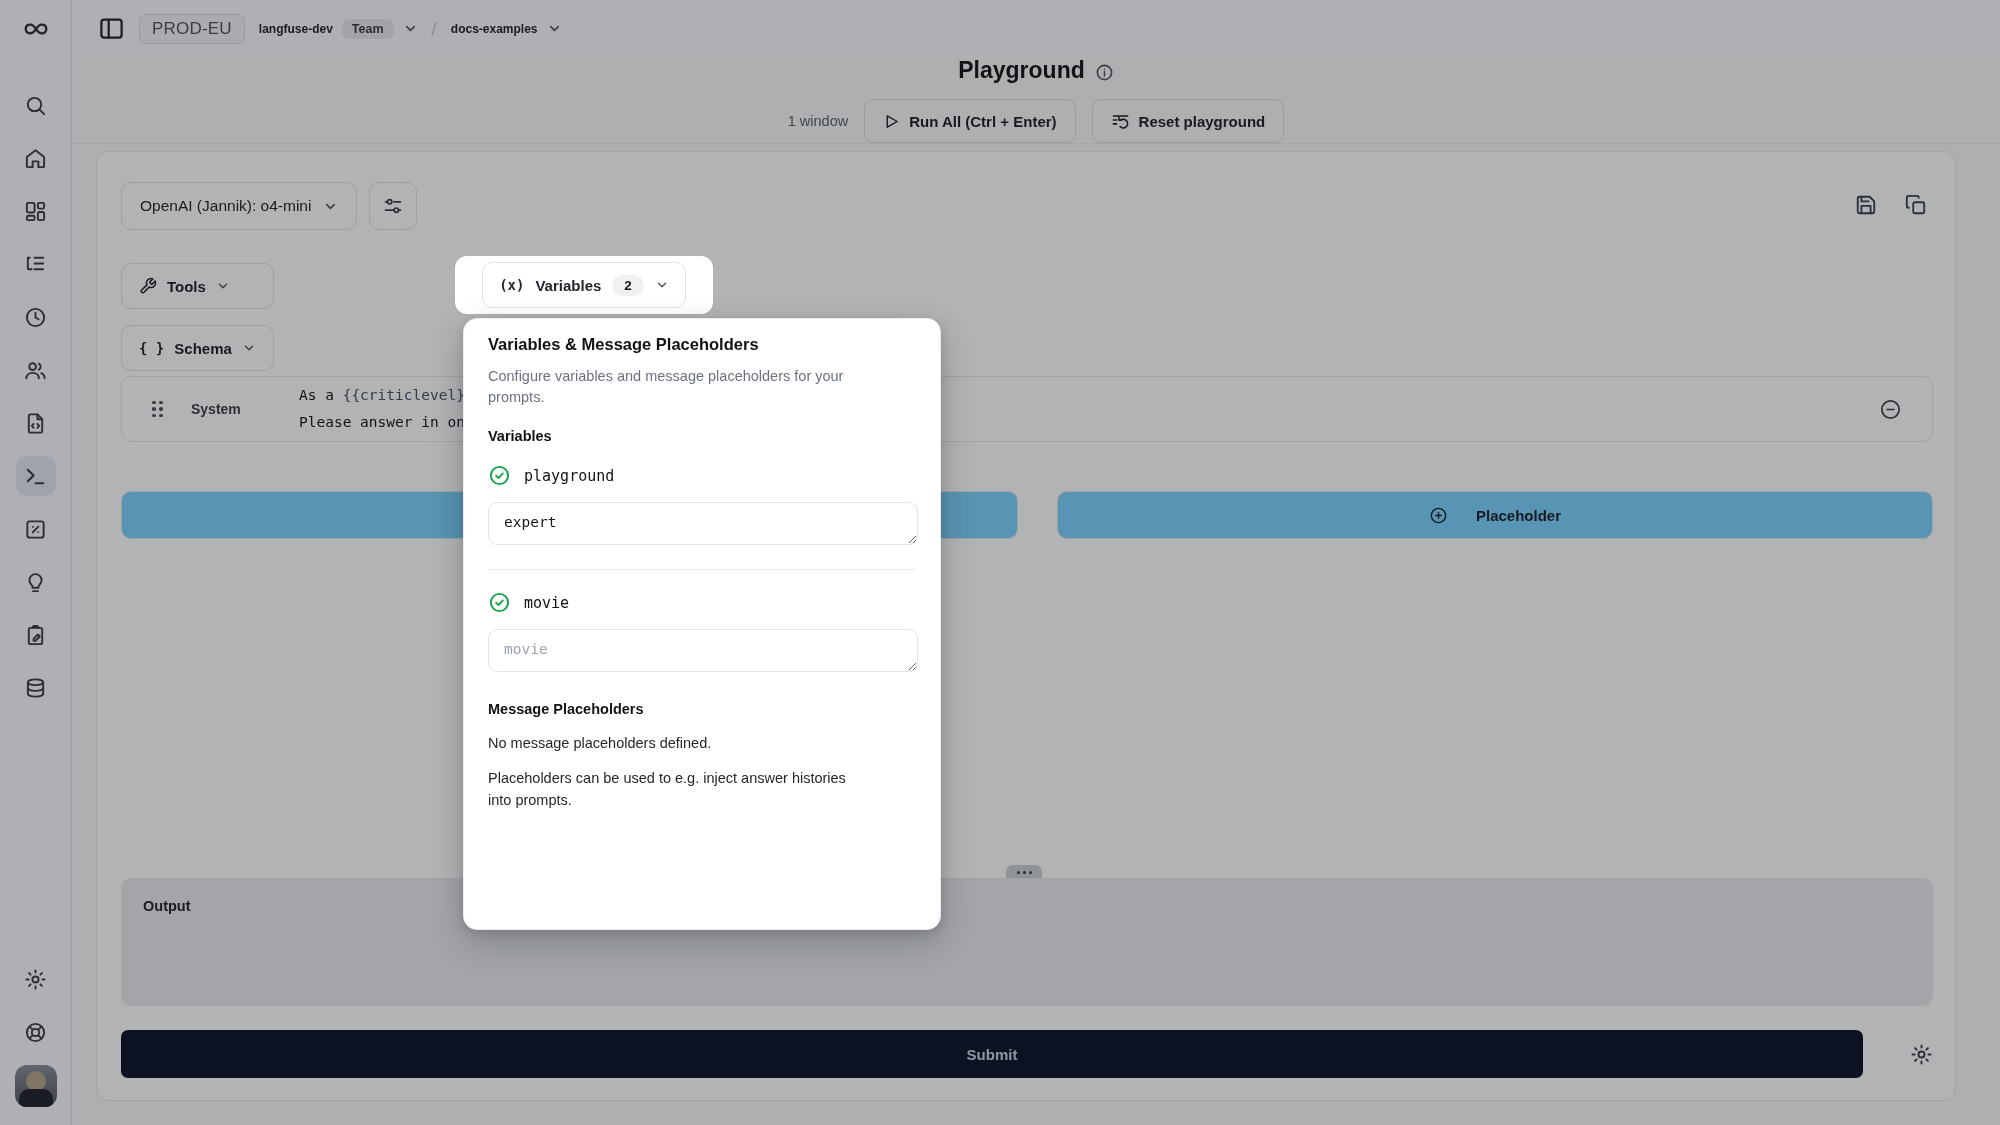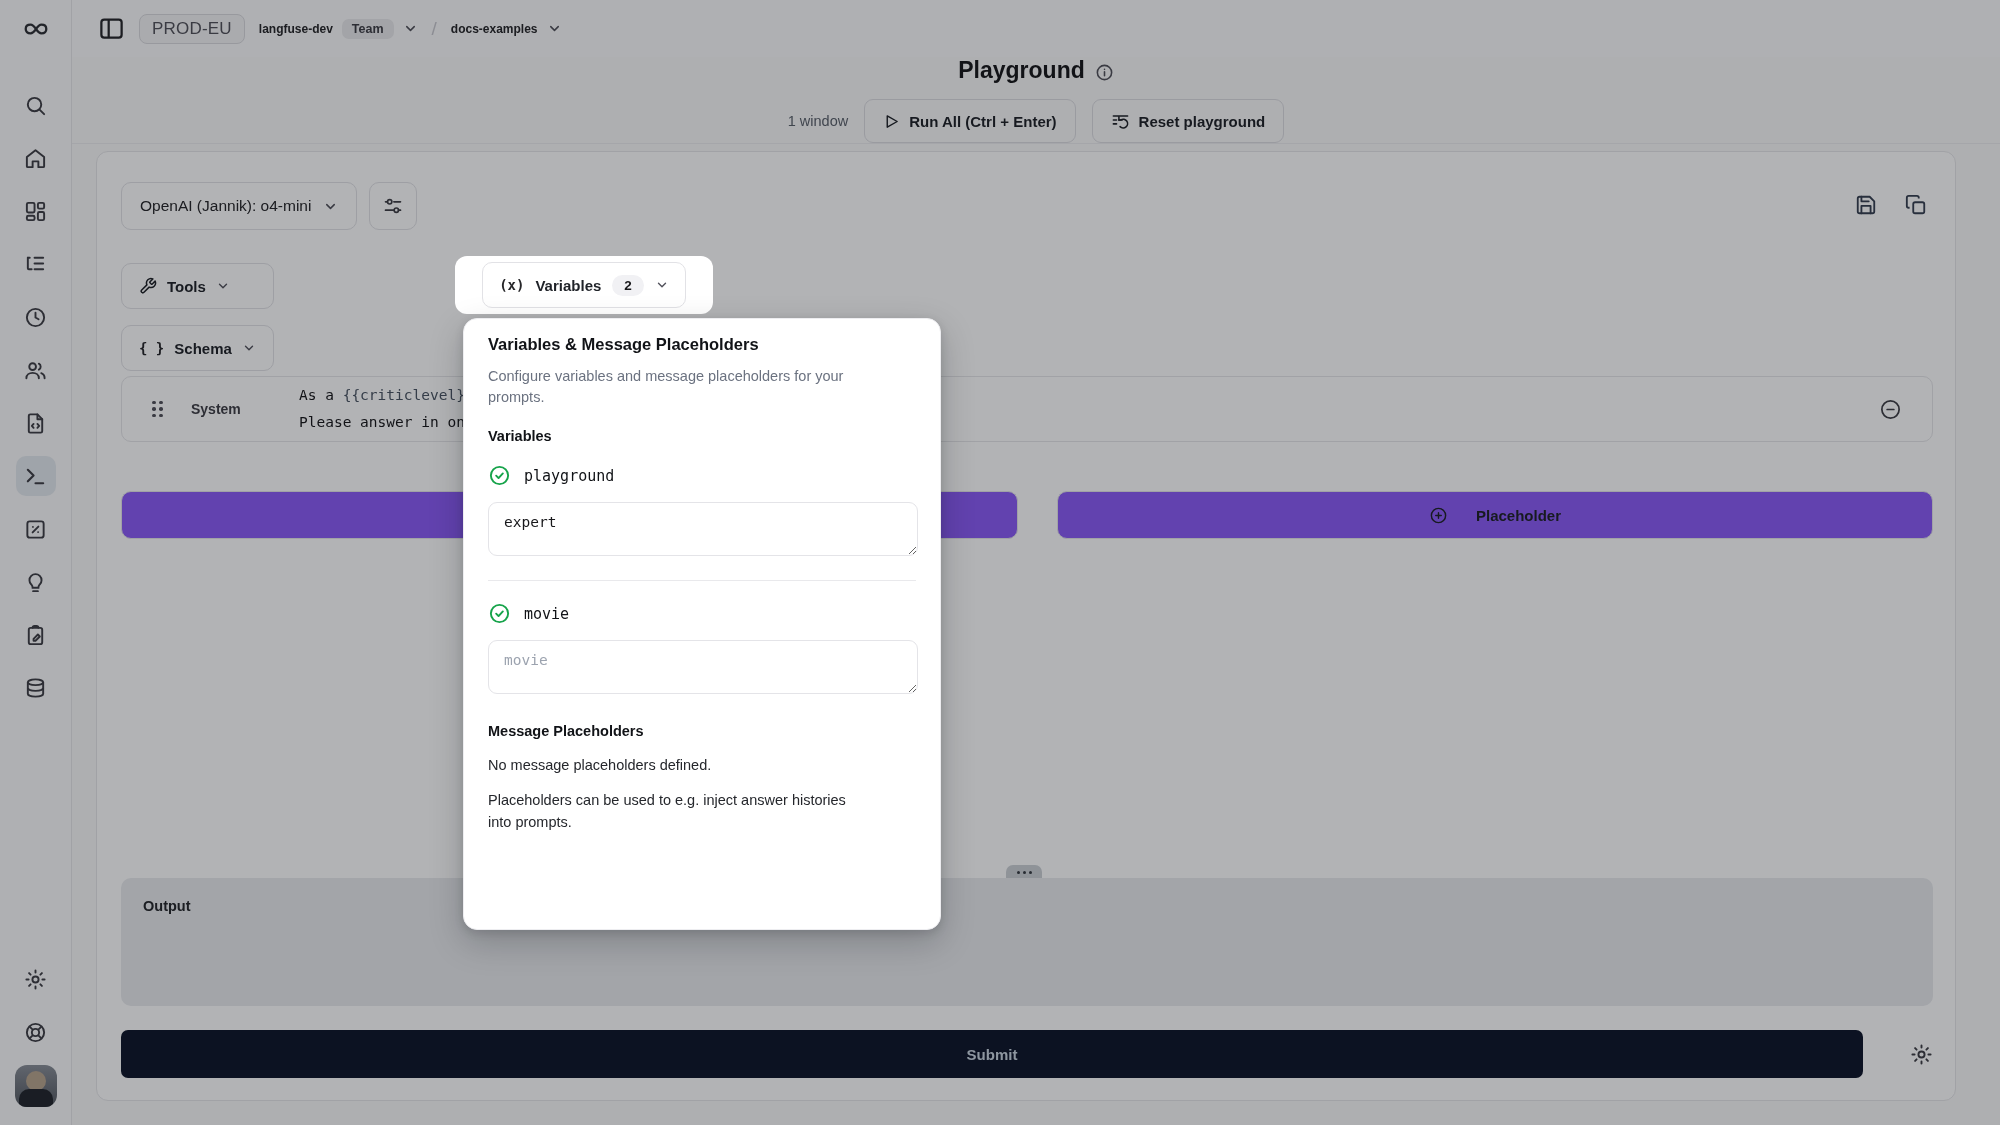--- a/index.html
+++ b/index.html
@@ -101,21 +101,21 @@
   .grip { display:grid; grid-template-columns:repeat(2,4px); gap:3px; margin-right:28px; cursor:grab; }
   .grip i { width:3.5px; height:3.5px; border-radius:50%; background:#52525b; }
   .role-label { font-size:14px; font-weight:700; color:#3f3f46; width:108px; }
   .msg-text { font-family:"DejaVu Sans Mono", monospace; font-size:14.5px; color:#18181b; line-height:1.85; }
   .var-token { color:#4b5563; }
   .msg-remove { margin-left:auto; color:#3f3f46; cursor:pointer; }
 
   
   .add-row { position:absolute; left:24px; top:339px; width:1812px; height:48px; }
   .ghost-btn {
-    position:absolute; top:0; height:48px; border:1px solid #e6e6e9; border-radius:10px; background:#8b5cf6;
+    position:absolute; top:0; height:48px; border:1px solid #e6e6e9; border-radius:10px; background:#7dd3fc;
     display:flex; align-items:center; justify-content:center; gap:28px; cursor:pointer;
     font-size:15px; font-weight:600; color:#1f2228;
   }
   .ghost-btn.left { left:0; width:897px; }
   .ghost-btn.right { left:936px; width:876px; }
 
   
   .output-grip {
     position:absolute; left:909px; top:713px; width:36px; height:15px;
     background:#ccd1d6; border-radius:7px 7px 0 0; display:flex; align-items:center; justify-content:center; gap:3px; cursor:row-resize;
@@ -154,21 +154,21 @@
     background:#ffffff; border:1px solid #ededf0; border-radius:14px; z-index:21;
     box-shadow:0 12px 34px rgba(10,12,20,.22), 0 3px 10px rgba(10,12,20,.12);
     padding:16px 24px;
   }
   .pop-title { font-size:16.5px; font-weight:700; color:#111317; margin-bottom:12px; }
   .pop-desc { font-size:14.5px; color:#6b7280; line-height:1.45; max-width:372px; margin-bottom:20px; }
   .pop-subhead { font-size:14.5px; font-weight:700; color:#111317; margin-bottom:20px; }
   .var-name-row { display:flex; align-items:center; gap:13px; margin-bottom:15px; }
   .var-name { font-family:"DejaVu Sans Mono", monospace; font-size:15px; color:#111317; }
   .var-textarea {
-    width:430px; height:54px; border:1px solid #e4e4e8; border-radius:9px; background:#fff;
+    width:430px; height:43px; border:1px solid #e4e4e8; border-radius:9px; background:#fff;
     font-family:"DejaVu Sans Mono", monospace; font-size:14.5px; color:#18181b;
     padding:11px 15px; resize:vertical; outline:none;
   }
   .var-textarea::placeholder { color:#9ca3af; }
   .var-divider { border:none; border-top:1px solid #e9e9ec; margin:21px 0; }
   .vblock { margin-bottom:4px; }
   .pop-subhead.mt { margin-top:26px; margin-bottom:16px; }
   .pop-text { font-size:14.5px; color:#25272c; line-height:1.5; margin-bottom:13px; }
   .pop-text.help { max-width:368px; }
 </style>

